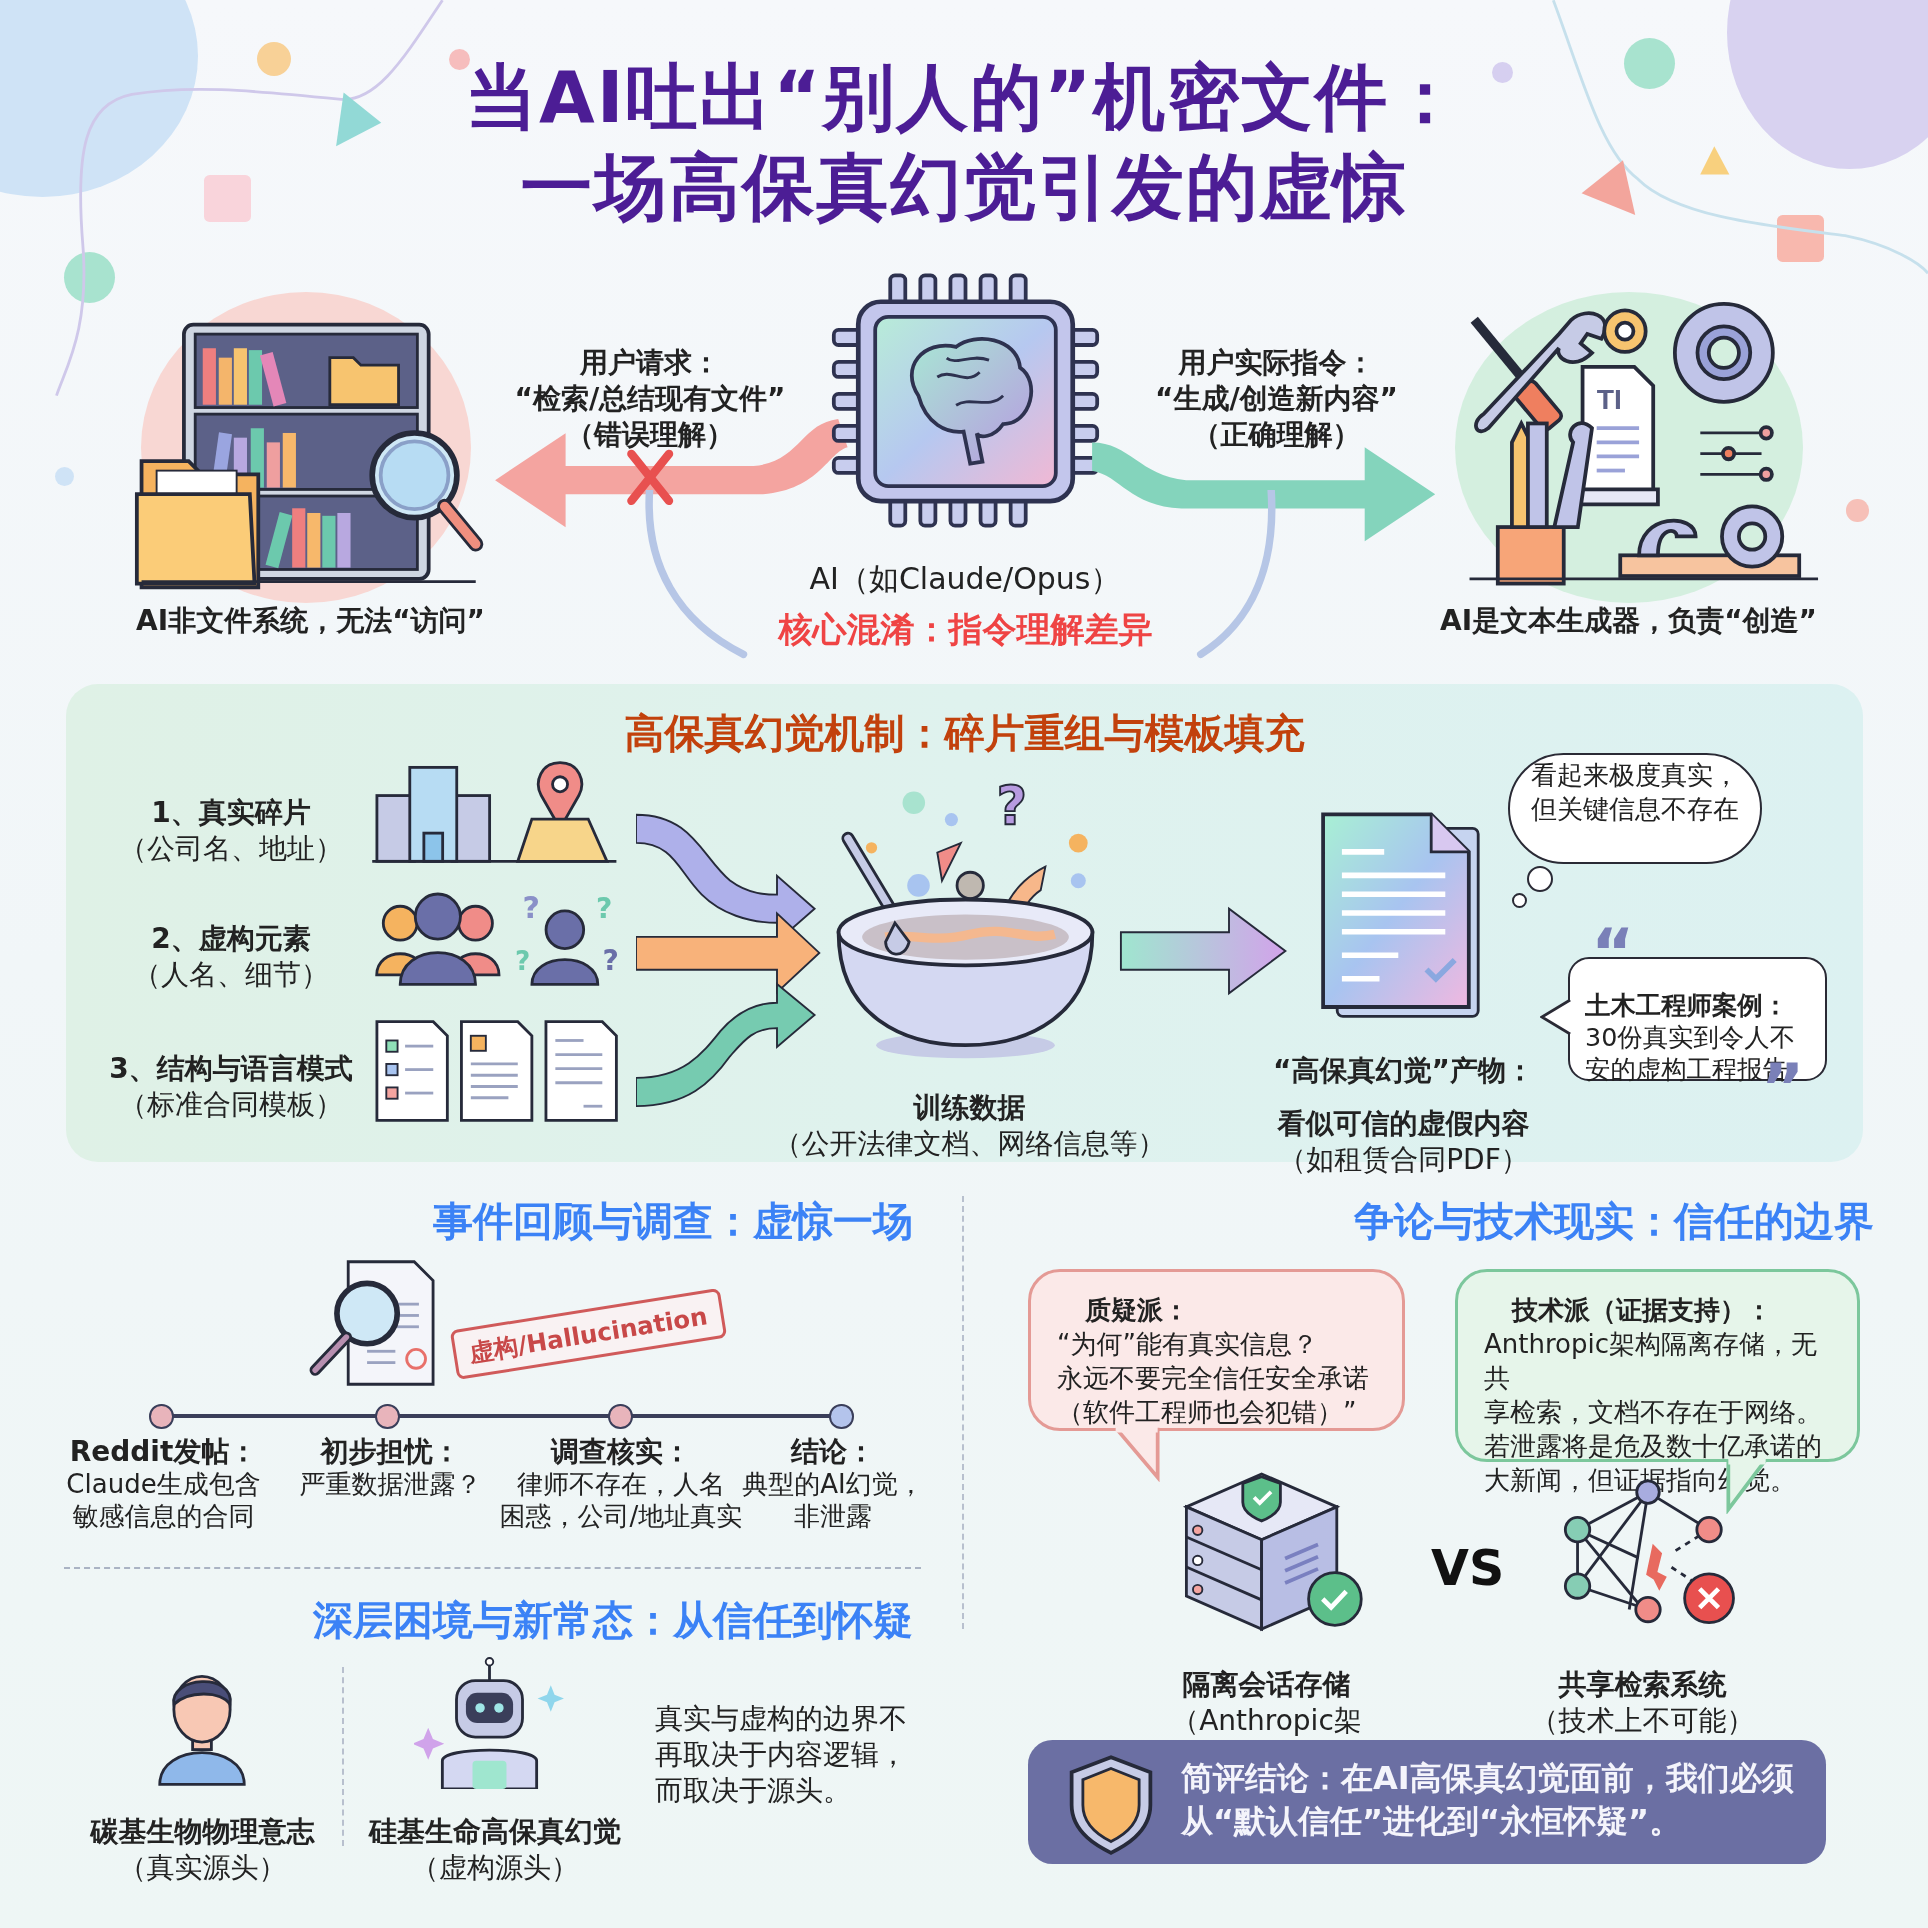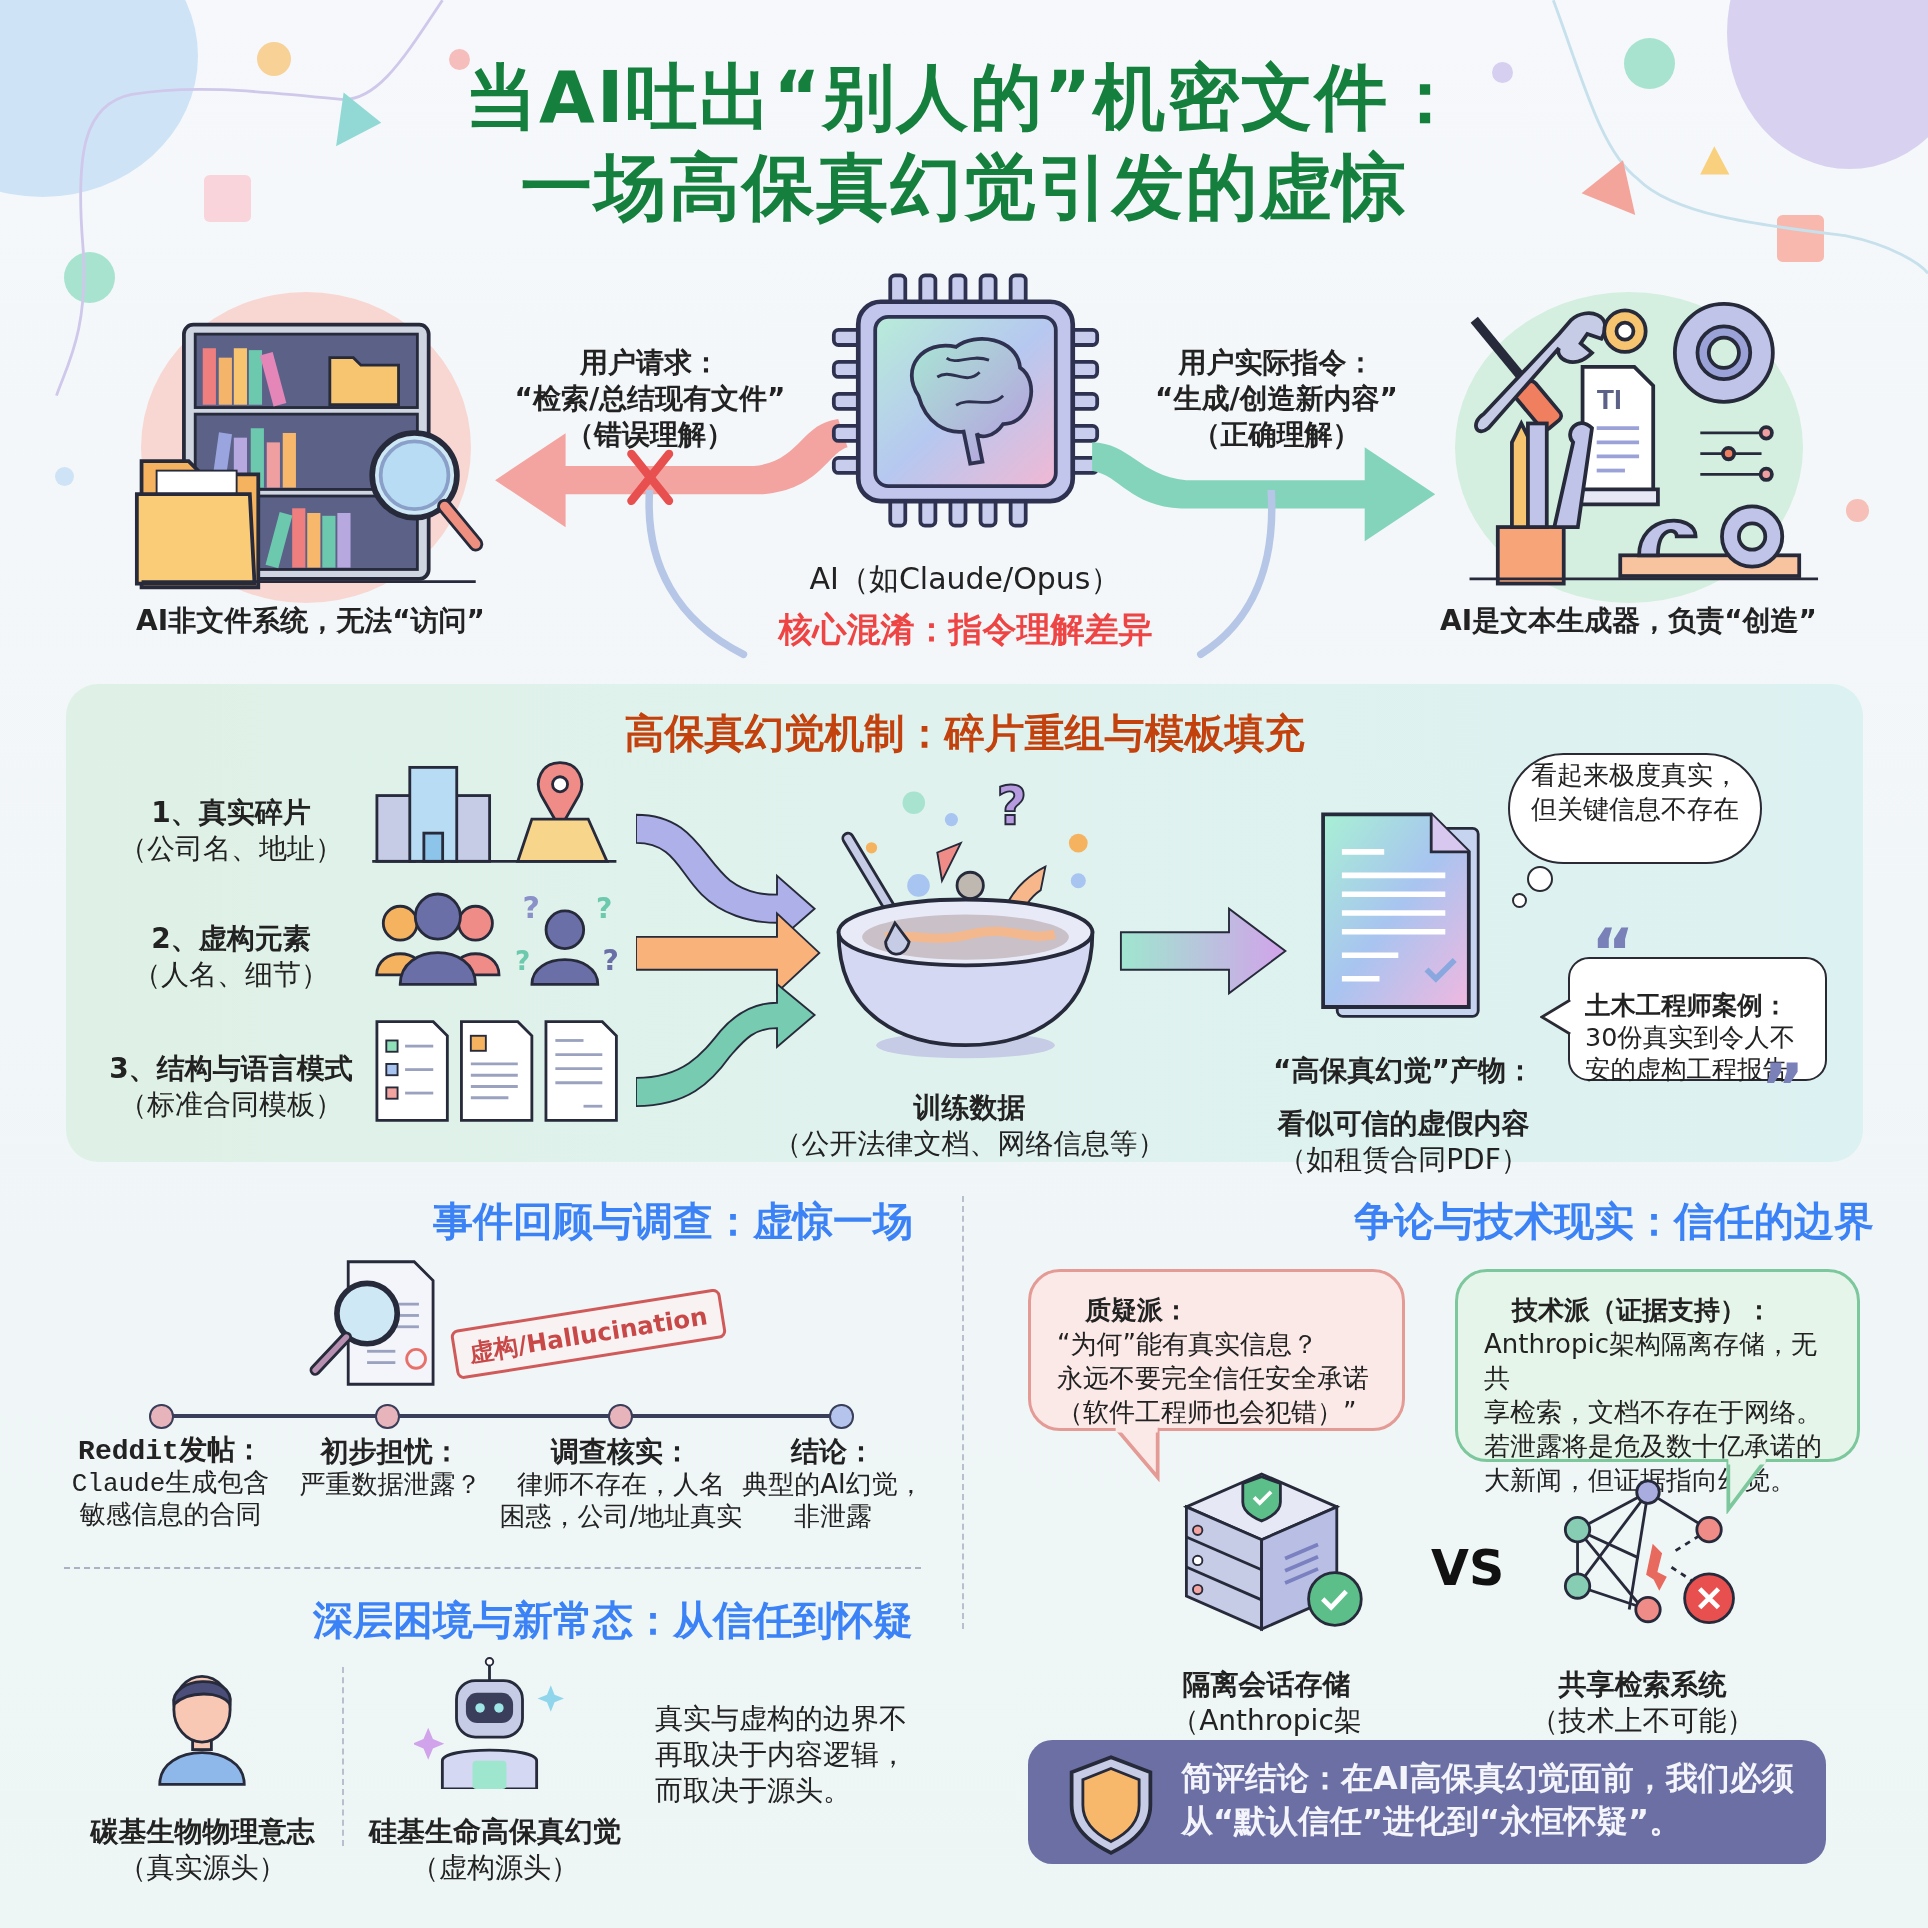--- a/index.html
+++ b/index.html
@@ -14,21 +14,21 @@
   .bold { font-weight: 700; margin-top: 17px; }
   .center { text-align: center; }
 
   
   .deco-circle { position: absolute; border-radius: 50%; }
   .deco-square { position: absolute; border-radius: 5.6px; }
 
   
   .main-title {
     position: absolute; left: 0; top: 52px; width: 1928px; text-align: center;
-    font-size: 72px; font-weight: 700; line-height: 90px; letter-spacing: 1.9px; color: #15803d;
+    font-size: 72px; font-weight: 700; line-height: 90px; letter-spacing: 1.9px; color: #4c1d95;
   }
 
   
   .label-md { font-size: 28px; font-weight: 700; line-height: 36px; color: #222; }
   .core-label { font-size: 34px; font-weight: 700; color: #ef4444; }
 
   
   .panel {
     position: absolute; left: 66px; top: 684px; width: 1797px; height: 478px;
     border-radius: 32px;
@@ -414,21 +414,21 @@
   <line x1="48" y1="85" x2="15" y2="120" stroke="#b78fb0" stroke-width="6" stroke-linecap="round"></line>
 </svg>
 <div class="stamp" style="left:452px;top:1309px;">虚构/Hallucination</div>
 
 <div class="abs" style="left:162px;top:1414px;width:678px;height:3.8px;background:#3a3e5a;"></div>
 <div class="deco-circle" style="left:149px;top:1404px;width:24.5px;height:24.5px;background:#e8b4bb;border:2.8px solid #3a3e5a;"></div>
 <div class="deco-circle" style="left:375px;top:1404px;width:24.5px;height:24.5px;background:#e8b4bb;border:2.8px solid #3a3e5a;"></div>
 <div class="deco-circle" style="left:608px;top:1404px;width:24.5px;height:24.5px;background:#e8b4bb;border:2.8px solid #3a3e5a;"></div>
 <div class="deco-circle" style="left:829px;top:1404px;width:24.5px;height:24.5px;background:#b4c4ec;border:2.8px solid #3a3e5a;"></div>
 
-<div class="abs timeline-label" style="left:67px;top:1436px;width:207px;font-family:Liberation Mono, monospace;">
+<div class="abs timeline-label" style="left:60px;top:1436px;width:207px;">
   <div><b>Reddit发帖：</b></div>
   <div>Claude生成包含</div>
   <div>敏感信息的合同</div>
 </div>
 <div class="abs timeline-label" style="left:287px;top:1436px;width:207px;">
   <div><b>初步担忧：</b></div>
   <div>严重数据泄露？</div>
 </div>
 <div class="abs timeline-label" style="left:494px;top:1436px;width:254px;">
   <div><b>调查核实：</b></div>

